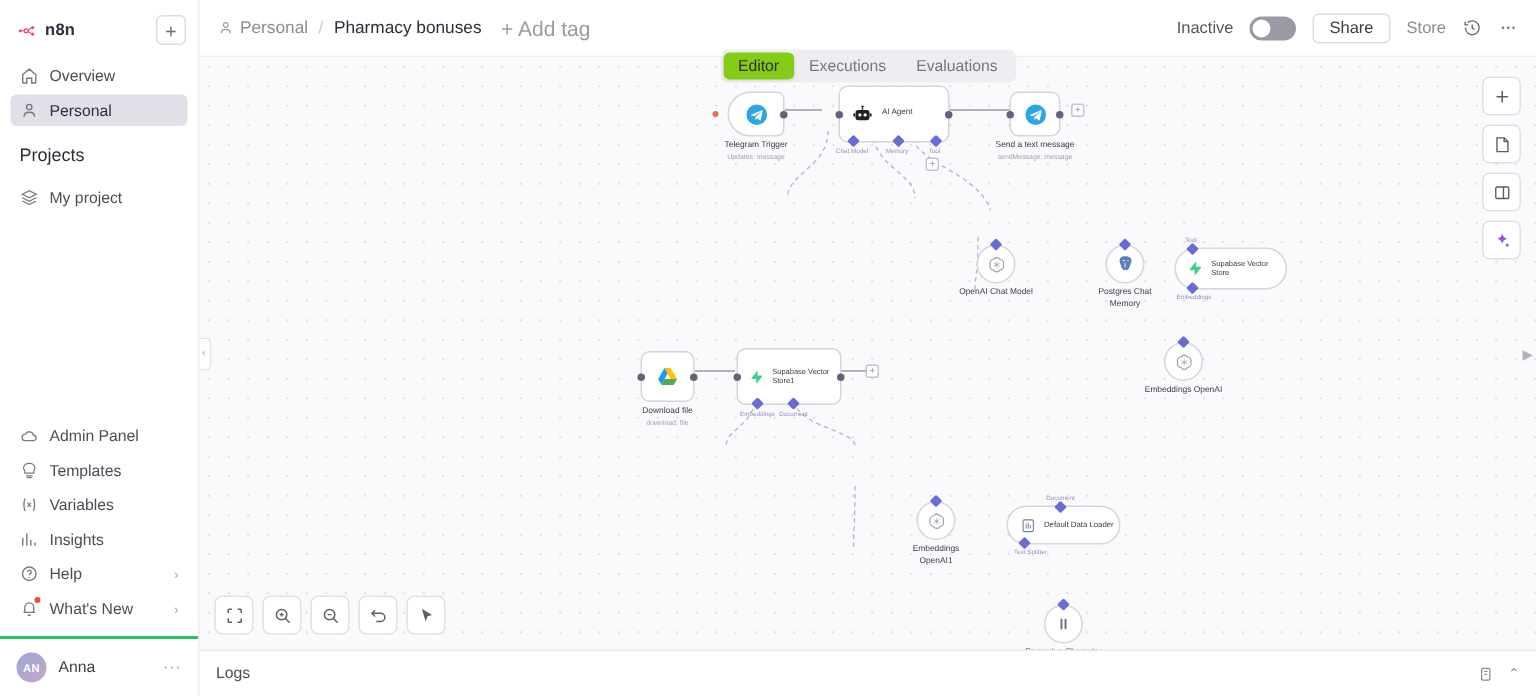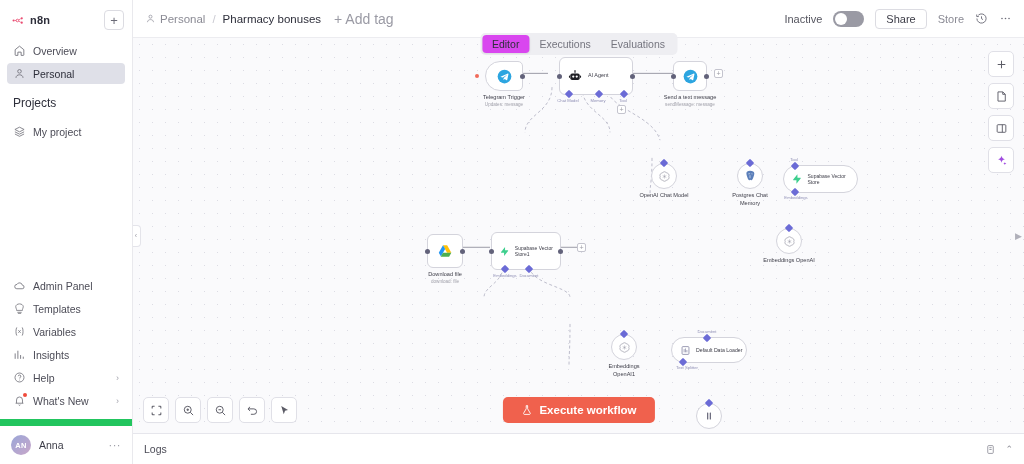--- a/index.html
+++ b/index.html
@@ -34,21 +34,21 @@
   }
   .sb-item.active { background: #dfe0e8; color: #2d2e3a; }
   .sb-section {
     font-size: 12px; color: #2d2e3a; font-weight: 400;
     padding: 10px 13px 5px 13px;
   }
   .sb-spacer { flex: 1; }
   .sb-bottom { padding: 0 7px 6px 7px; }
   .sb-item .chev { margin-left: auto; color: #a3a3ad; font-size: 9px; }
   .sb-user {
-    border-top: 7px solid #22c55e; padding: 9px 11px;
+    border-top: 2px solid #22c55e; padding: 9px 11px;
     display: flex; align-items: center; gap: 8px;
   }
   .avatar {
     width: 20px; height: 20px; border-radius: 50%;
     background: linear-gradient(135deg,#9aa6d8,#c9a7c9);
     color: #fff; font-size: 7.5px; font-weight: 700;
     display: flex; align-items: center; justify-content: center; letter-spacing: .3px;
   }
   .user-name { font-size: 10.5px; color: #3c3c47; }
   .dots { margin-left: auto; color: #9a9aa4; font-size: 11px; letter-spacing: .5px; }
@@ -86,21 +86,21 @@
     font-size: 11px; color: #3c3c47; padding: 3px 10px;
   }
   .saved-label { font-size: 11px; color: #8b8b95; }
 
   .tabs {
     position: absolute; top: 33px; left: 50%; transform: translateX(-50%);
     display: flex; background: #eeeef2; border-radius: 5px; padding: 2px;
     z-index: 6;
   }
   .tab { font-size: 10.5px; color: #75757f; padding: 3px 10px; border-radius: 4px; white-space: nowrap; }
-  .tab.active { background: #d946ef; color: #2d2e3a; box-shadow: 0 1px 2px rgba(0,0,0,.08); }
+  .tab.active { background: #84cc16; color: #2d2e3a; box-shadow: 0 1px 2px rgba(0,0,0,.08); }
 
   
   .canvas {
     flex: 1; position: relative; overflow: hidden;
     background-color: #fafafc;
     background-image: radial-gradient(#dcdce4 0.7px, transparent 0.7px);
     background-size: 13px 13px;
     border-top: 1px solid #ececf0;
   }
   .collapse-handle {
@@ -572,26 +572,20 @@
               <path d="M7.5 5.2 3.6 9l3.9 3.8"></path>
           </svg>
         </div>
         <div class="cc-btn">
           <svg width="13" height="13" viewBox="0 0 24 24" fill="currentColor">
             <path d="M6 3.5 18.5 11 13 12.6 10.6 19z"></path>
           </svg>
         </div>
       </div>
 
-      <div class="exec-btn">
-        <svg width="12" height="12" viewBox="0 0 24 24" fill="none" stroke="#fff" stroke-width="1.8">
-          <path d="M10 3.5h4M10.6 3.5v6L5.4 18.4a1.6 1.6 0 0 0 1.4 2.4h10.4a1.6 1.6 0 0 0 1.4-2.4L13.4 9.5v-6"></path>
-        </svg>
-        <span>Execute workflow</span>
-      </div>
 
       <div class="right-tools">
         <div class="rt-btn">
           <svg width="13" height="13" viewBox="0 0 24 24" fill="none" stroke="currentColor" stroke-width="1.9">
             <path d="M12 5v14M5 12h14"></path>
           </svg>
         </div>
         <div class="rt-btn">
           <svg width="13" height="13" viewBox="0 0 24 24" fill="none" stroke="currentColor" stroke-width="1.7">
             <path d="M5.5 3.5h9L19 8v12.5H5.5z"></path>

